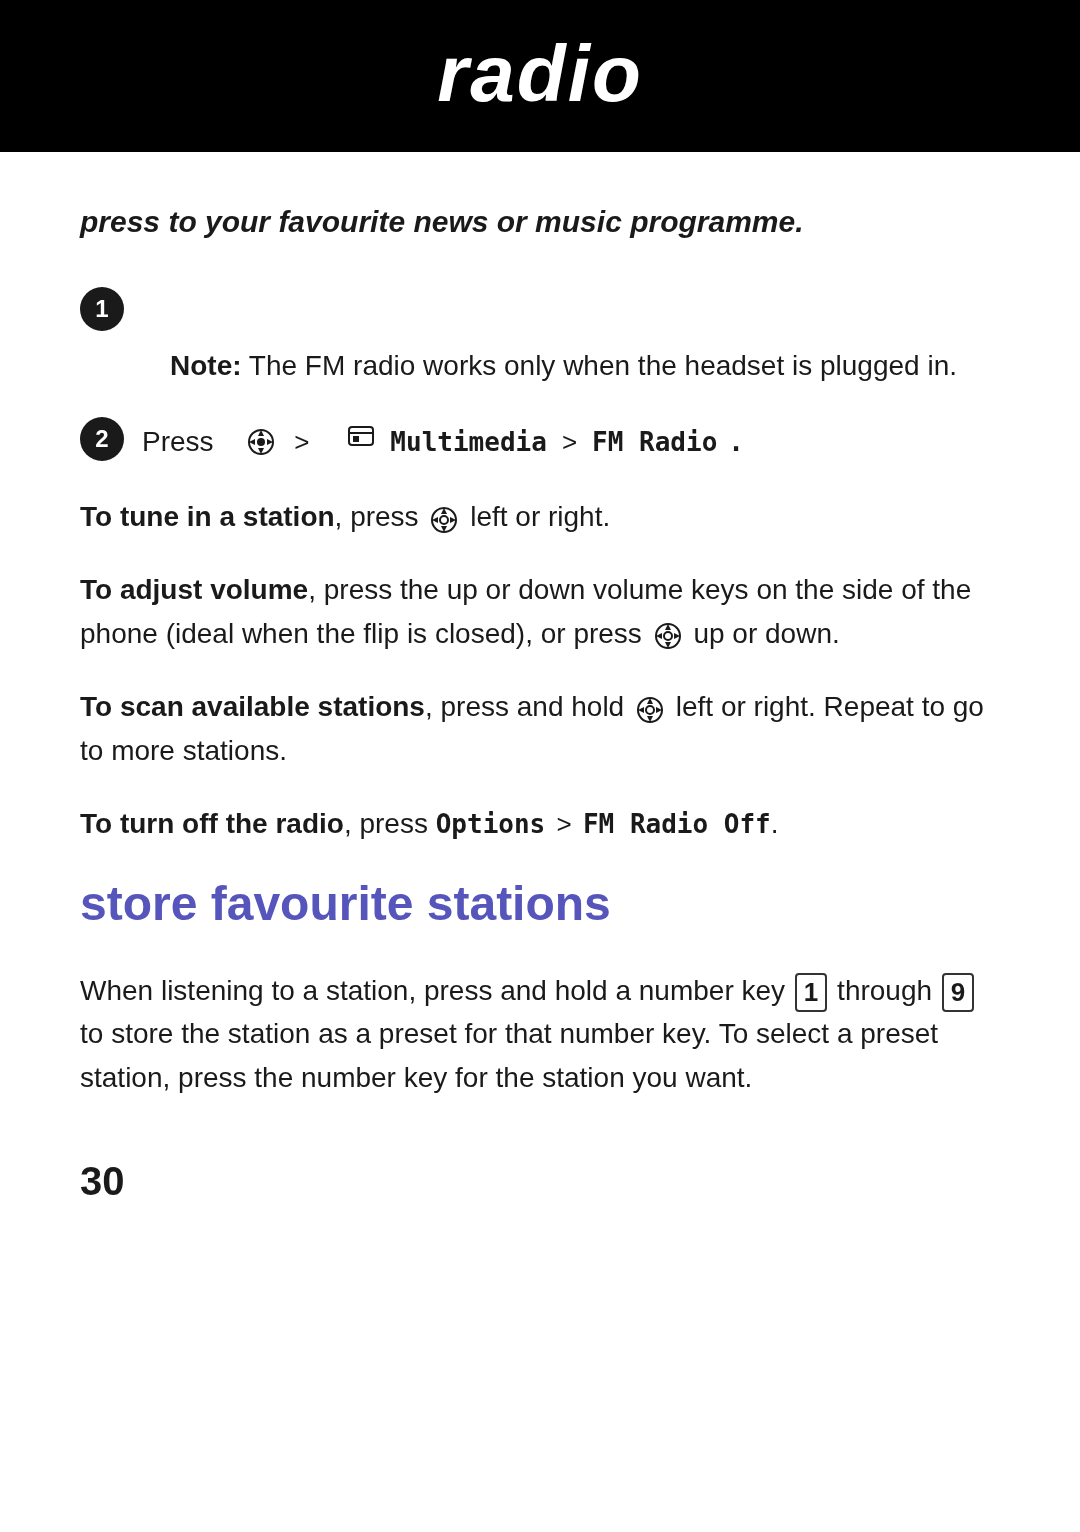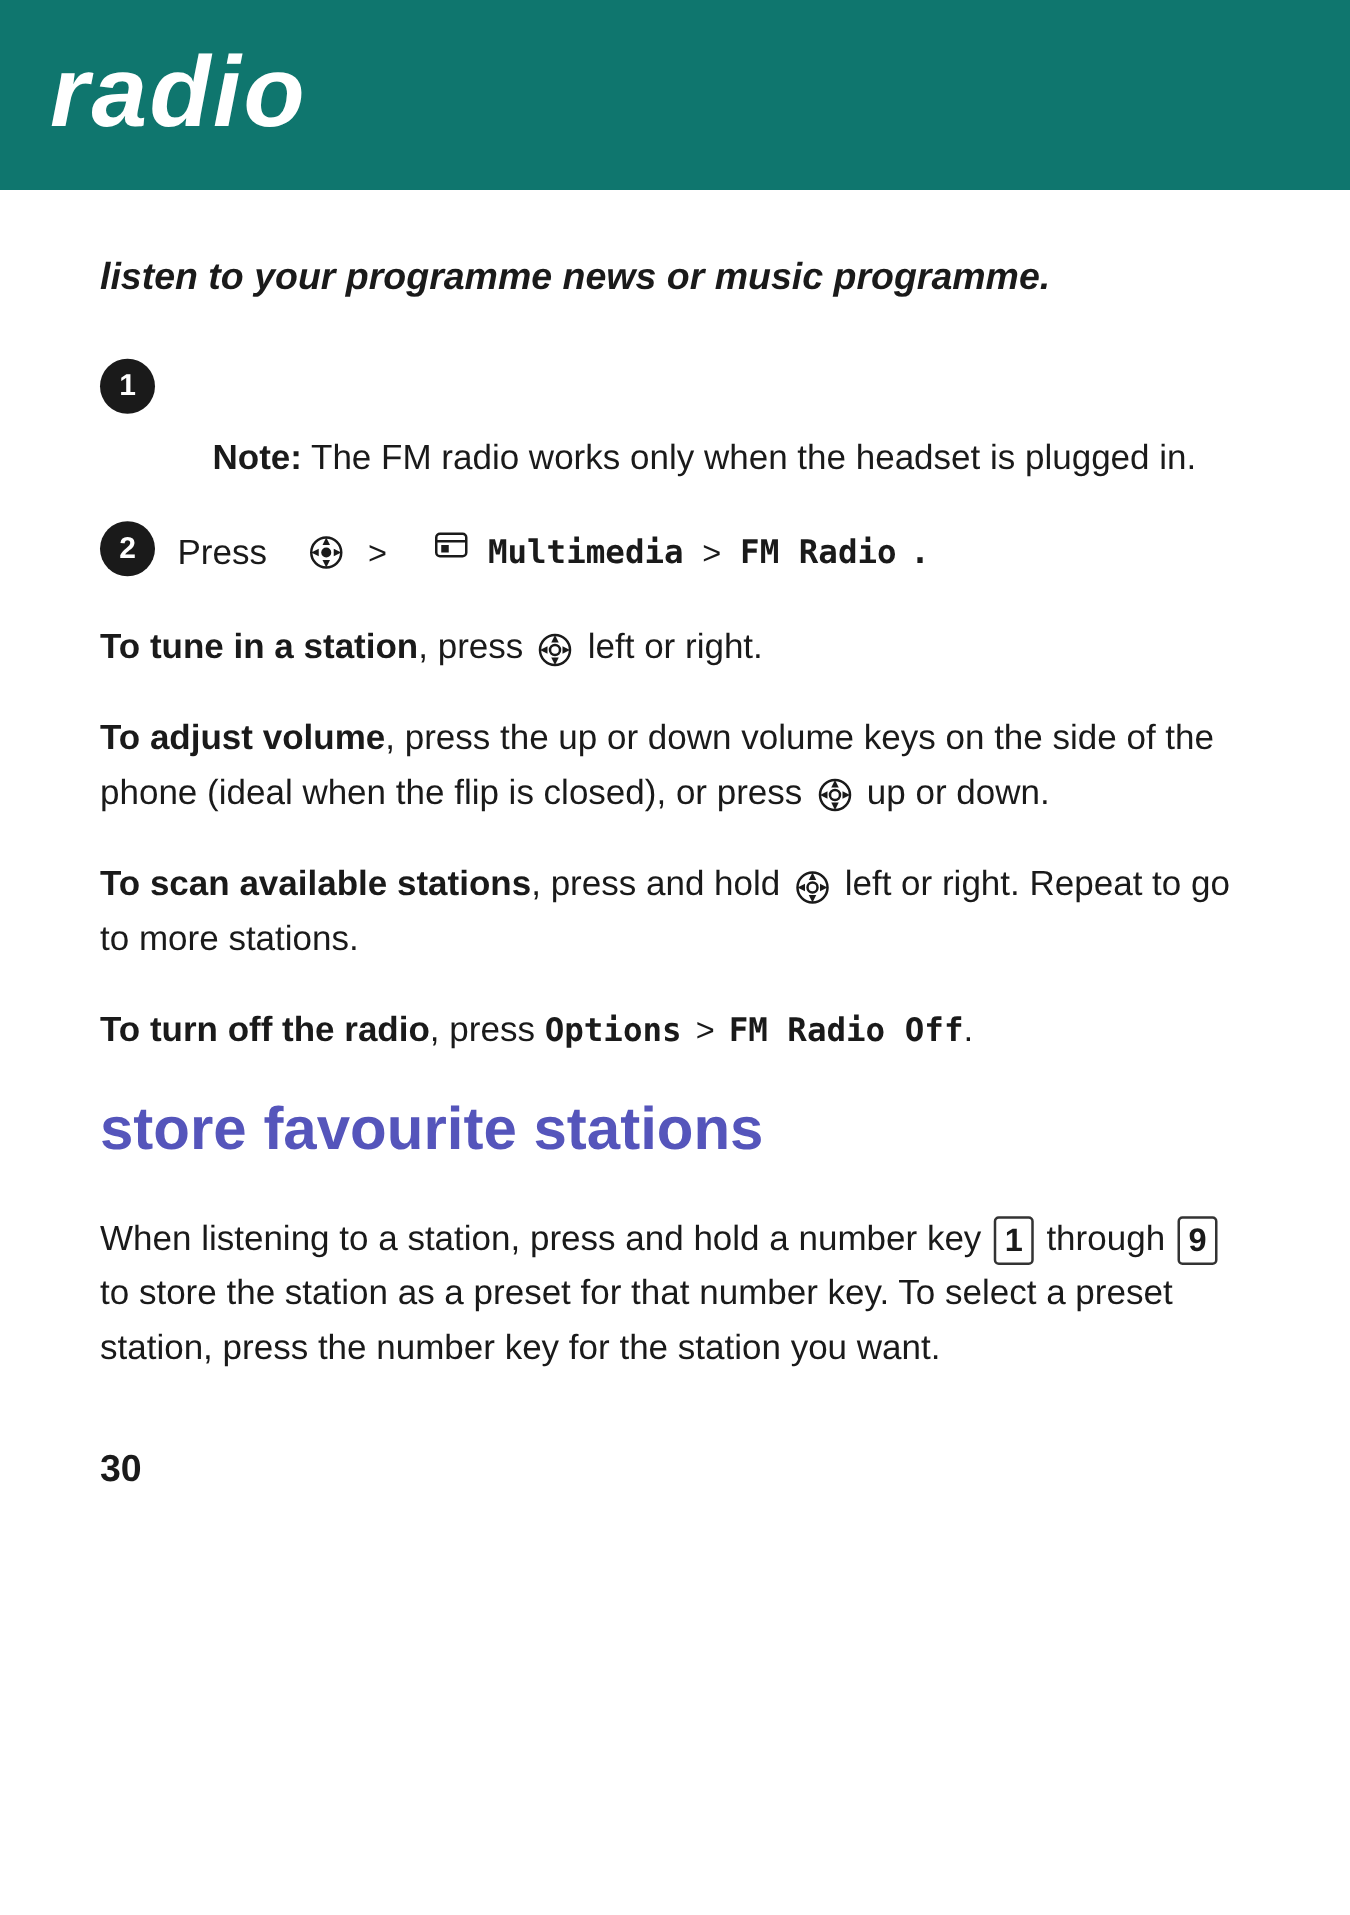--- a/index.html
+++ b/index.html
@@ -10,23 +10,24 @@
 
     body {
       width: 1080px;
       min-height: 1532px;
       background: #ffffff;
       font-family: 'Helvetica Neue', Arial, sans-serif;
       color: #1a1a1a;
     }
 
     .header-banner {
-      background: #0f766e;
+      background: #000000;
       width: 100%;
       padding: 28px 40px 32px;
+      text-align: center;
     }
 
     .header-title {
       color: #ffffff;
       font-size: 80px;
       font-weight: 900;
       font-style: italic;
       letter-spacing: 2px;
     }
 
@@ -145,42 +146,42 @@
       border-radius: 4px;
       padding: 1px 7px;
       font-size: 26px;
       font-weight: 700;
       vertical-align: middle;
       margin: 0 2px;
       line-height: 1.3;
     }
 
     .page-number {
-      font-size: 30px;
+      font-size: 40px;
       font-weight: 900;
       margin-top: 60px;
     }
 
     .step2-line {
       display: flex;
       align-items: center;
       flex-wrap: wrap;
       gap: 11px;
     }
   </style>
 </head>
 <body>
 
 <div class="header-banner">
   <h1 class="header-title">radio</h1>
 </div>
 
 <div class="content">
 
-  <p class="subtitle">listen to your programme news or music programme.</p>
+  <p class="subtitle">press to your favourite news or music programme.</p>
 
   <div class="step-item">
     <div class="step-number-circle">
       <span>1</span>
     </div>
   </div>
 
   <div class="note-block">
     <span class="note-label">Note:</span><span> The FM radio works only when the headset is plugged in.</span>
   </div>

